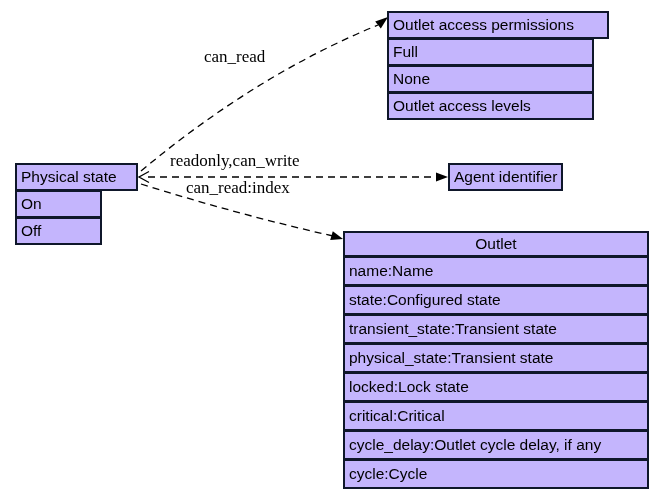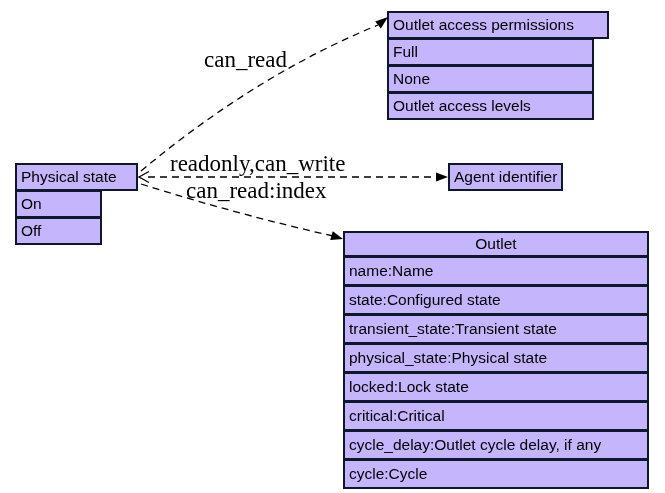--- a/index.html
+++ b/index.html
@@ -11,21 +11,21 @@
   .cell {
     position:relative; box-sizing:border-box; border:2px solid #0f172a;
     background:#c4b5fd; font-size:15.5px; padding:0 4px; white-space:nowrap;
     overflow:hidden; display:flex; align-items:center;
   }
   .cell.center { justify-content:center; }
   .node { position:absolute; }
   .stack .cell { margin-top:-1px; }
   .stack .cell:first-child { margin-top:0; }
   .edge-label {
-    position:absolute; font-family:"Liberation Serif", serif; font-size:23px;
+    position:absolute; font-family:"Liberation Serif", serif; font-size:17px;
     white-space:nowrap; color:#000000;
   }
   .dash { stroke:#000000; stroke-width:1.3; fill:none; stroke-dasharray:7 5; }
   .solidline { stroke:#000000; stroke-width:1.3; fill:none; }
   .ah { fill:#000000; stroke:none; }
 </style>
 </head>
 <body>
 
 <div class="canvas">
@@ -67,21 +67,21 @@
   <div class="node" style="left:448px; top:163px;">
     <div class="cell" style="width:115px; height:28px;">Agent identifier</div>
   </div>
 
   <div class="node" style="left:343px; top:231px;">
     <div class="cell center" style="width:306px; height:26px;">Outlet</div>
     <div class="stack" style="width:306px;">
       <div class="cell" style="height:30px; margin-top:-1px;">name:Name</div>
       <div class="cell" style="height:30px;">state:Configured state</div>
       <div class="cell" style="height:30px;">transient_state:Transient state</div>
-      <div class="cell" style="height:30px;">physical_state:Physical state</div>
+      <div class="cell" style="height:30px;">physical_state:Transient state</div>
       <div class="cell" style="height:30px;">locked:Lock state</div>
       <div class="cell" style="height:30px;">critical:Critical</div>
       <div class="cell" style="height:30px;">cycle_delay:Outlet cycle delay, if any</div>
       <div class="cell" style="height:30px;text-align:right;">cycle:Cycle</div>
     </div>
   </div>
 
 </div>
 
 </body></html>

